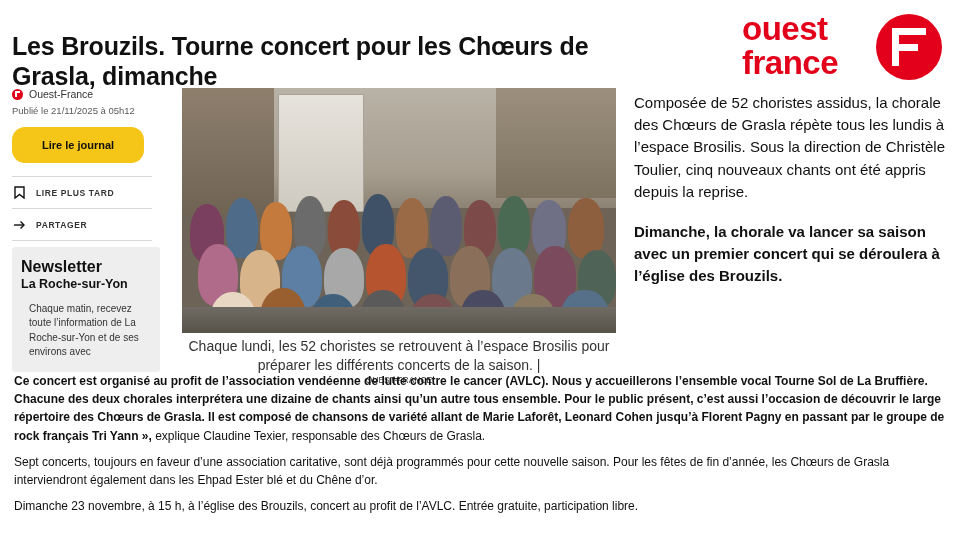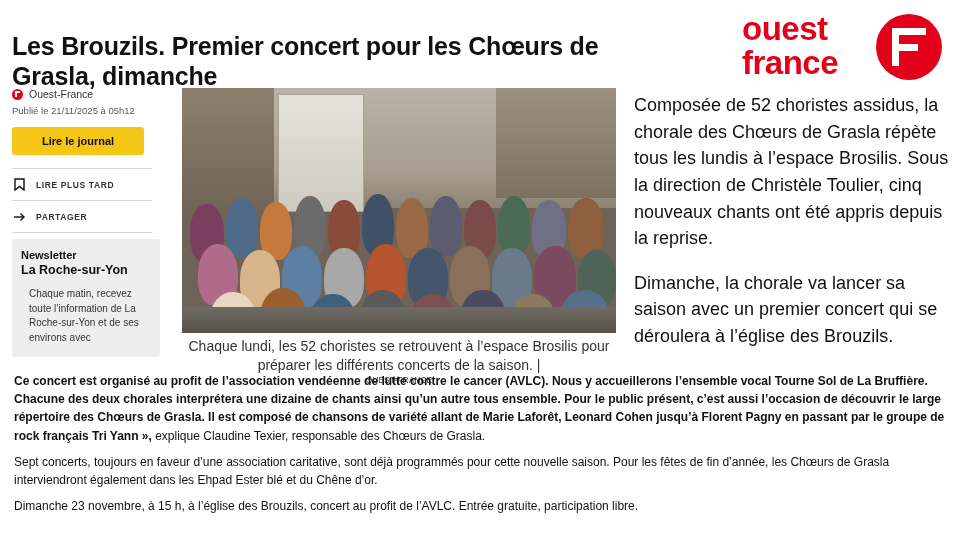--- a/index.html
+++ b/index.html
@@ -93,23 +93,23 @@
     width: 2px; height: 6px;
     background: #ffffff;
   }
   .pubdate {
     margin-top: 5px;
     font-size: 9.5px;
     color: #5a5a5a;
   }
   .cta {
     margin-top: 11px;
-    width: 132px; height: 28px;
+    width: 132px; height: 36px;
     background: #f5c518;
-    border-radius: 3px;
+    border-radius: 13px;
     display: flex;
     align-items: center;
     justify-content: center;
     font-size: 11px;
     font-weight: bold;
     color: #111111;
     cursor: pointer;
     border: none;
   }
   .rule {
@@ -137,21 +137,21 @@
   }
 
   .news-box {
     margin-top: 6px;
     width: 148px;
     background: #eeeeee;
     border-radius: 3px;
     padding: 10px 9px 12px 9px;
   }
   .news-title {
-    font-size: 11px;
+    font-size: 16px;
     font-weight: bold;
     line-height: 1.25;
     color: #111111;
   }
   .news-sub {
     font-size: 12.5px;
     font-weight: bold;
     line-height: 1.25;
     color: #111111;
   }
@@ -219,46 +219,46 @@
     font-size: 8.5px;
     color: #333333;
     text-align: center;
   }
 
   
   .lede {
     position: absolute;
     left: 634px; top: 92px;
     width: 318px;
-    font-size: 18px;
+    font-size: 15px;
     line-height: 1.48;
     color: #111111;
   }
   .lede p { margin: 0 0 18px 0; }
-  .lede p:last-child { margin-bottom: 0; }
+  .lede p:last-child { margin-bottom: 0; font-weight: bold; }
 
   
   .body {
     position: absolute;
     left: 14px; top: 372px;
     width: 934px;
     font-size: 12px;
     line-height: 1.52;
     color: #111111;
   }
   .body p { margin: 0 0 8px 0; }
   .body p:last-child { margin-bottom: 0; }
   .body .b { font-weight: bold; }
 </style>
 </head>
 <body>
 
 <div class="page">
 
-  <h1 class="headline">Les Brouzils. Premier concert pour les Chœurs de Grasla, dimanche</h1>
+  <h1 class="headline">Les Brouzils. Tourne concert pour les Chœurs de Grasla, dimanche</h1>
 
   <div class="of-logo">
     <div class="of-logo-text">
       <div>ouest</div>
       <div>france</div>
     </div>
     <div class="of-logo-mark">
       <span class="bar b1"></span>
       <span class="bar b2"></span>
       <span class="bar b3"></span>

